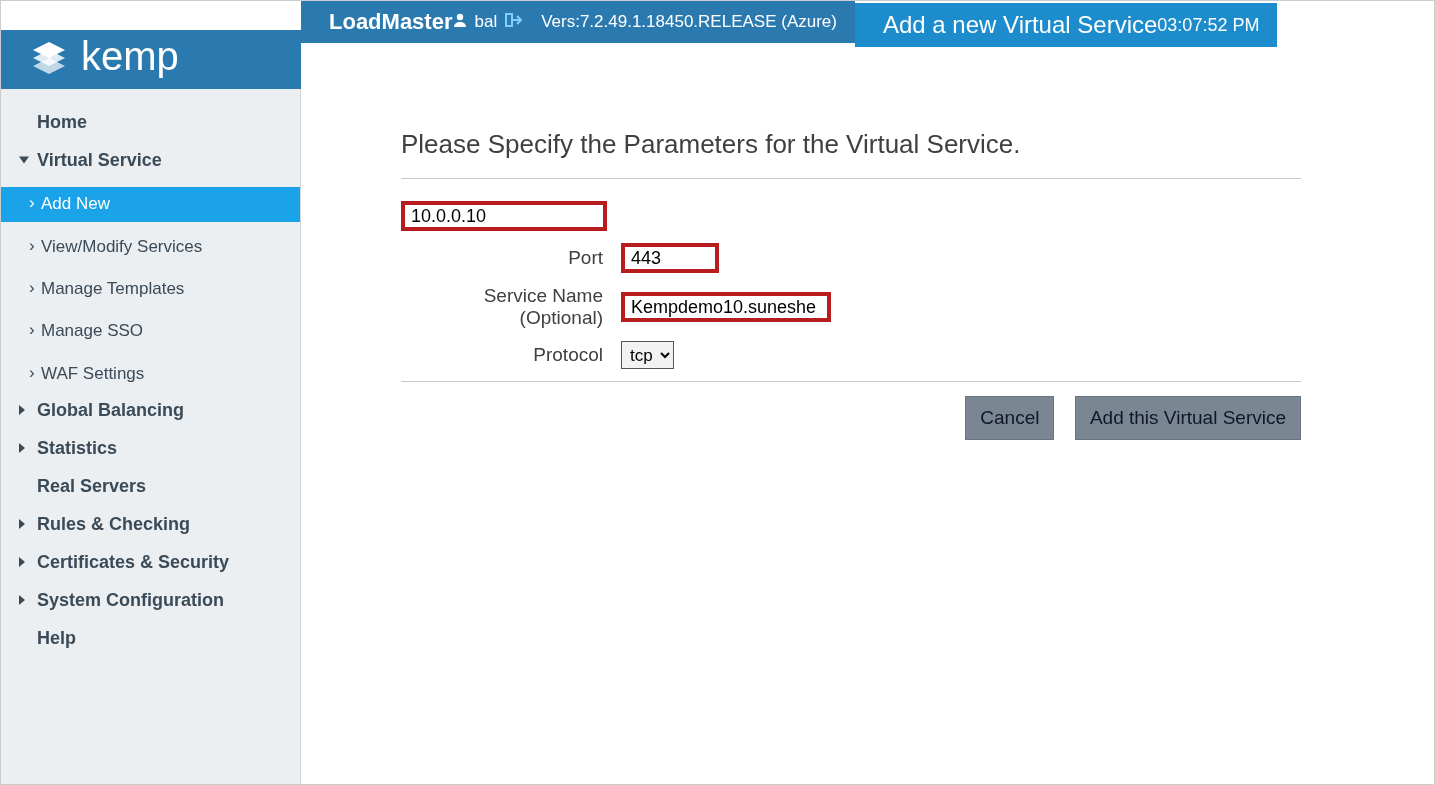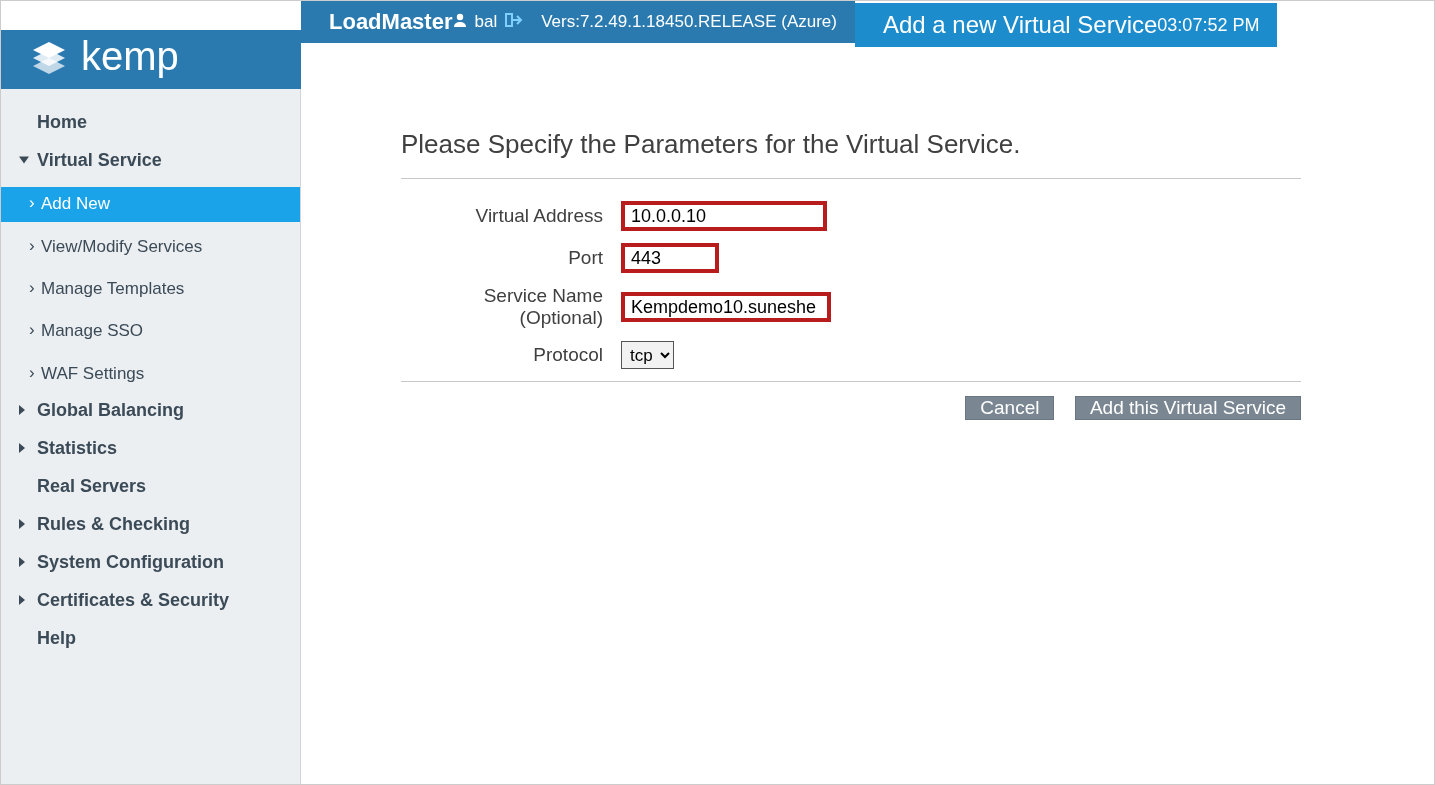--- a/index.html
+++ b/index.html
@@ -179,24 +179,24 @@
     border-top: 1px solid #c6c9cc;
     margin-top: 12px;
     margin-bottom: 14px;
   }
   .button-row {
     text-align: right;
     padding-right: 0;
   }
   .btn {
     background: #7a8792;
-    color: #ffffff;
+    color: #0f172a;
     border: 1px solid #6a7681;
     font-size: 19px;
-    padding: 0 14px;
+    padding: 10px 14px;
     cursor: pointer;
     font-family: inherit;
   }
   .btn + .btn { margin-left: 16px; }
   .form-wrap { width: 900px; }
 </style>
 </head>
 <body>
 
 <div class="header">
@@ -273,38 +273,37 @@
     </div>
     <div class="nav-item top">
       <span>Real Servers</span>
     </div>
     <div class="nav-item top">
       <span class="caret"></span>
       <span>Rules &amp; Checking</span>
     </div>
     <div class="nav-item top">
       <span class="caret"></span>
+      <span>Certificates &amp; Security</span>
+    </div>
+    <div class="nav-item top">
+      <span class="caret"></span>
       <span>System Configuration</span>
-    </div>
-    <div class="nav-item top">
-      <span class="caret"></span>
-      <span>Certificates &amp; Security</span>
     </div>
     <div class="nav-item top">
       <span>Help</span>
     </div>
   </div>
 
   <div class="main">
     <div class="form-wrap">
       <h2 class="form-heading">Please Specify the Parameters for the Virtual Service.</h2>
       <hr class="hr">
 
       <div class="field-row">
-        <div class="field-label">Virtual Address</div>
         <input type="text" class="input-va" value="10.0.0.10" style="">
       </div>
 
       <div class="field-row">
         <div class="field-label">Port</div>
         <input type="text" class="input-port" value="443" style="">
       </div>
 
       <div class="field-row">
         <div class="field-label">Service Name (Optional)</div>

